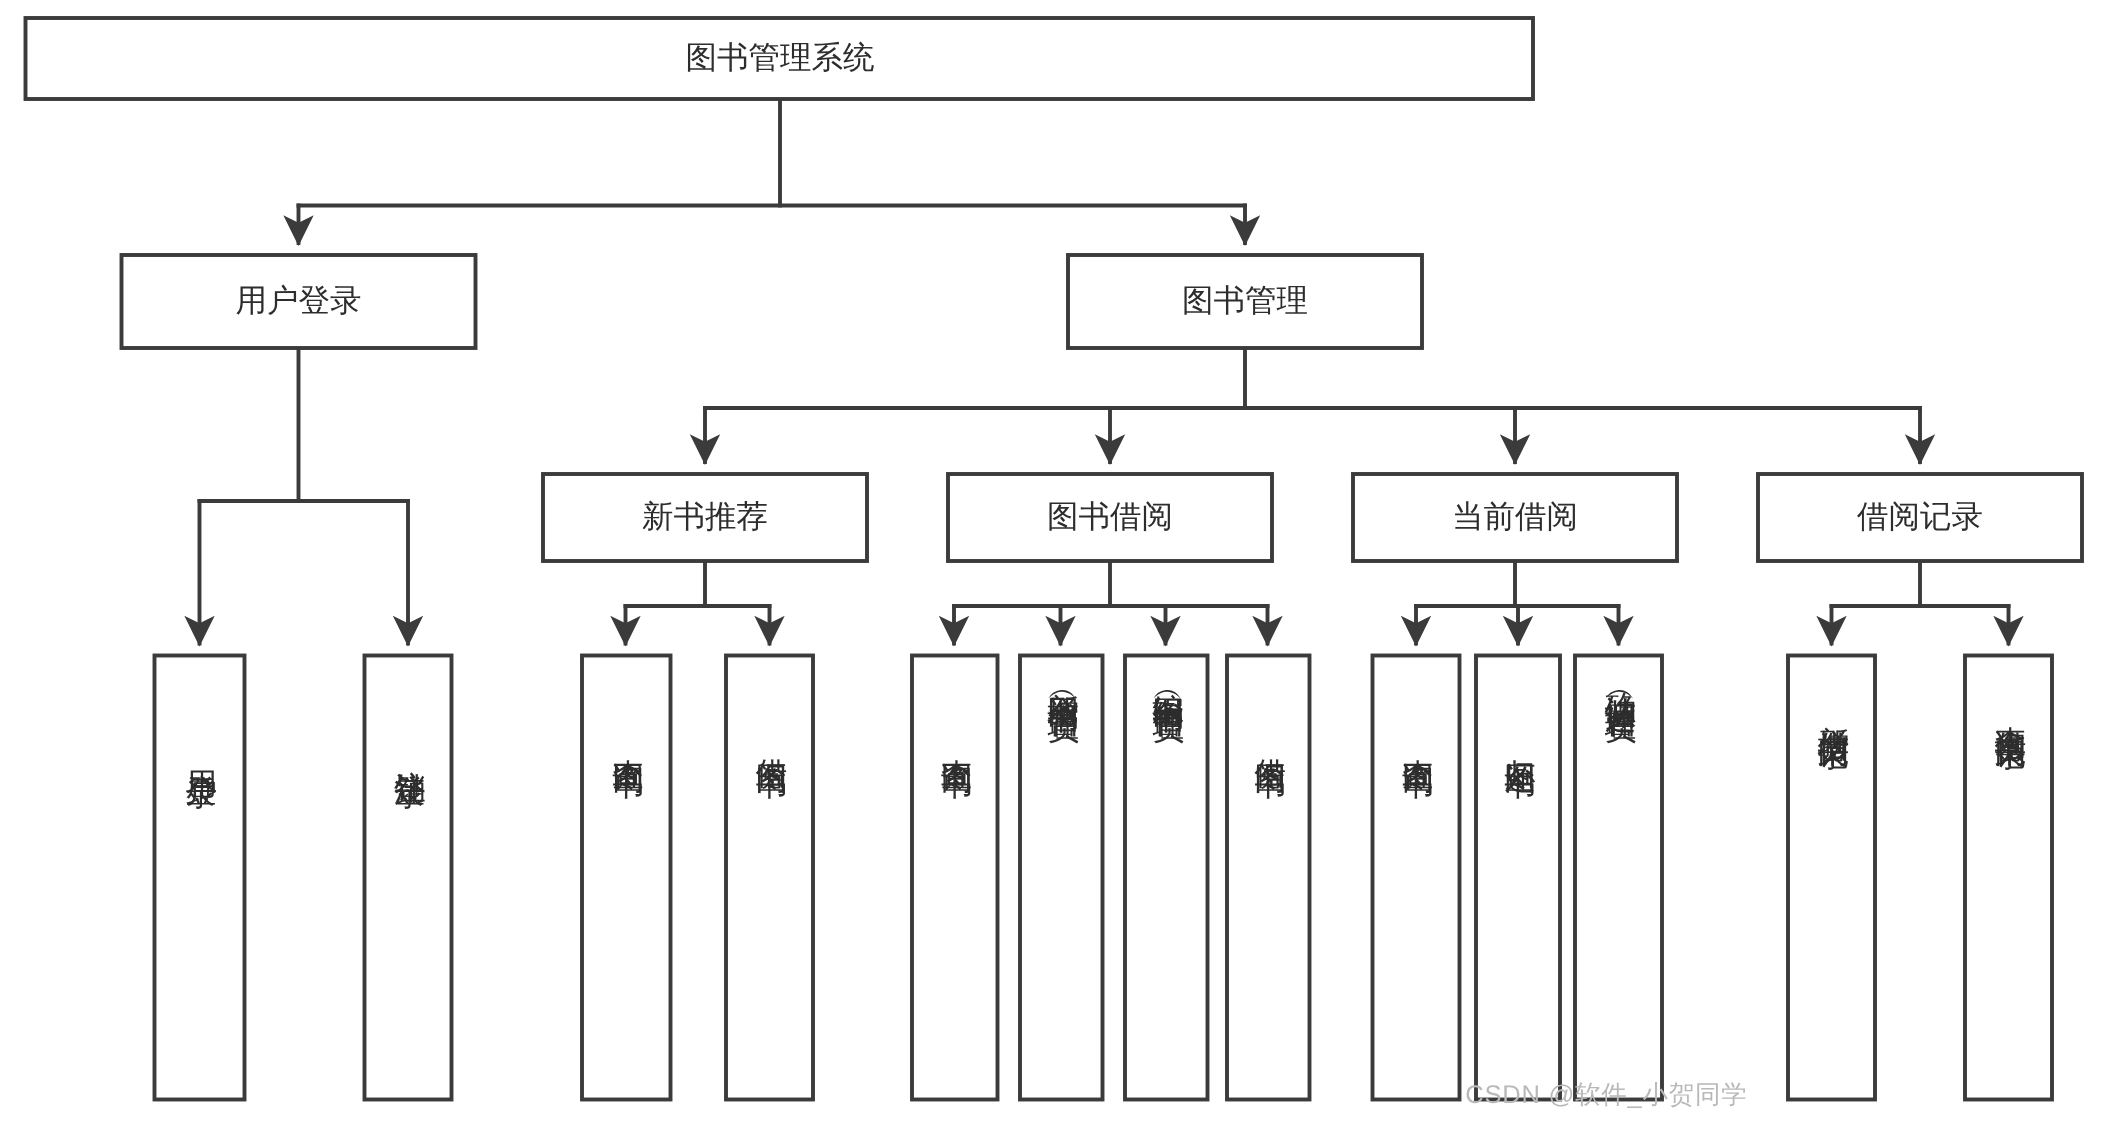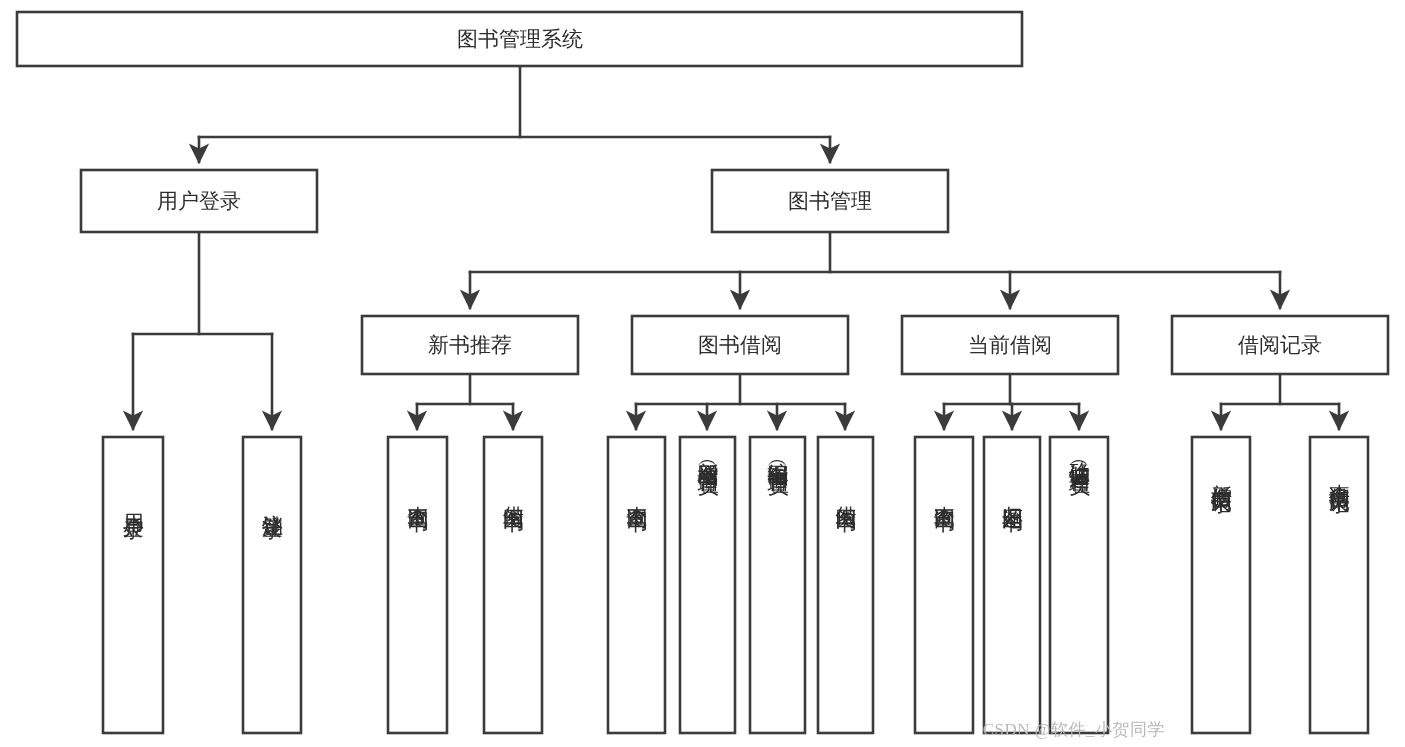--- a/index.html
+++ b/index.html
@@ -62,21 +62,21 @@
     position: absolute;
     display: flex;
     align-items: flex-start;
     justify-content: center;
     box-sizing: border-box;
   }
   .watermark {
     position: absolute;
     right: 8px;
     bottom: 6px;
-    font-family: Liberation Serif, serif;
+    font-family: Liberation Sans, sans-serif;
     font-size: 17px;
     color: #b9b9b9;
     letter-spacing: 0.5px;
     user-select: none;
     white-space: nowrap;
   }
 </style>
 </head>
 <body>
 

